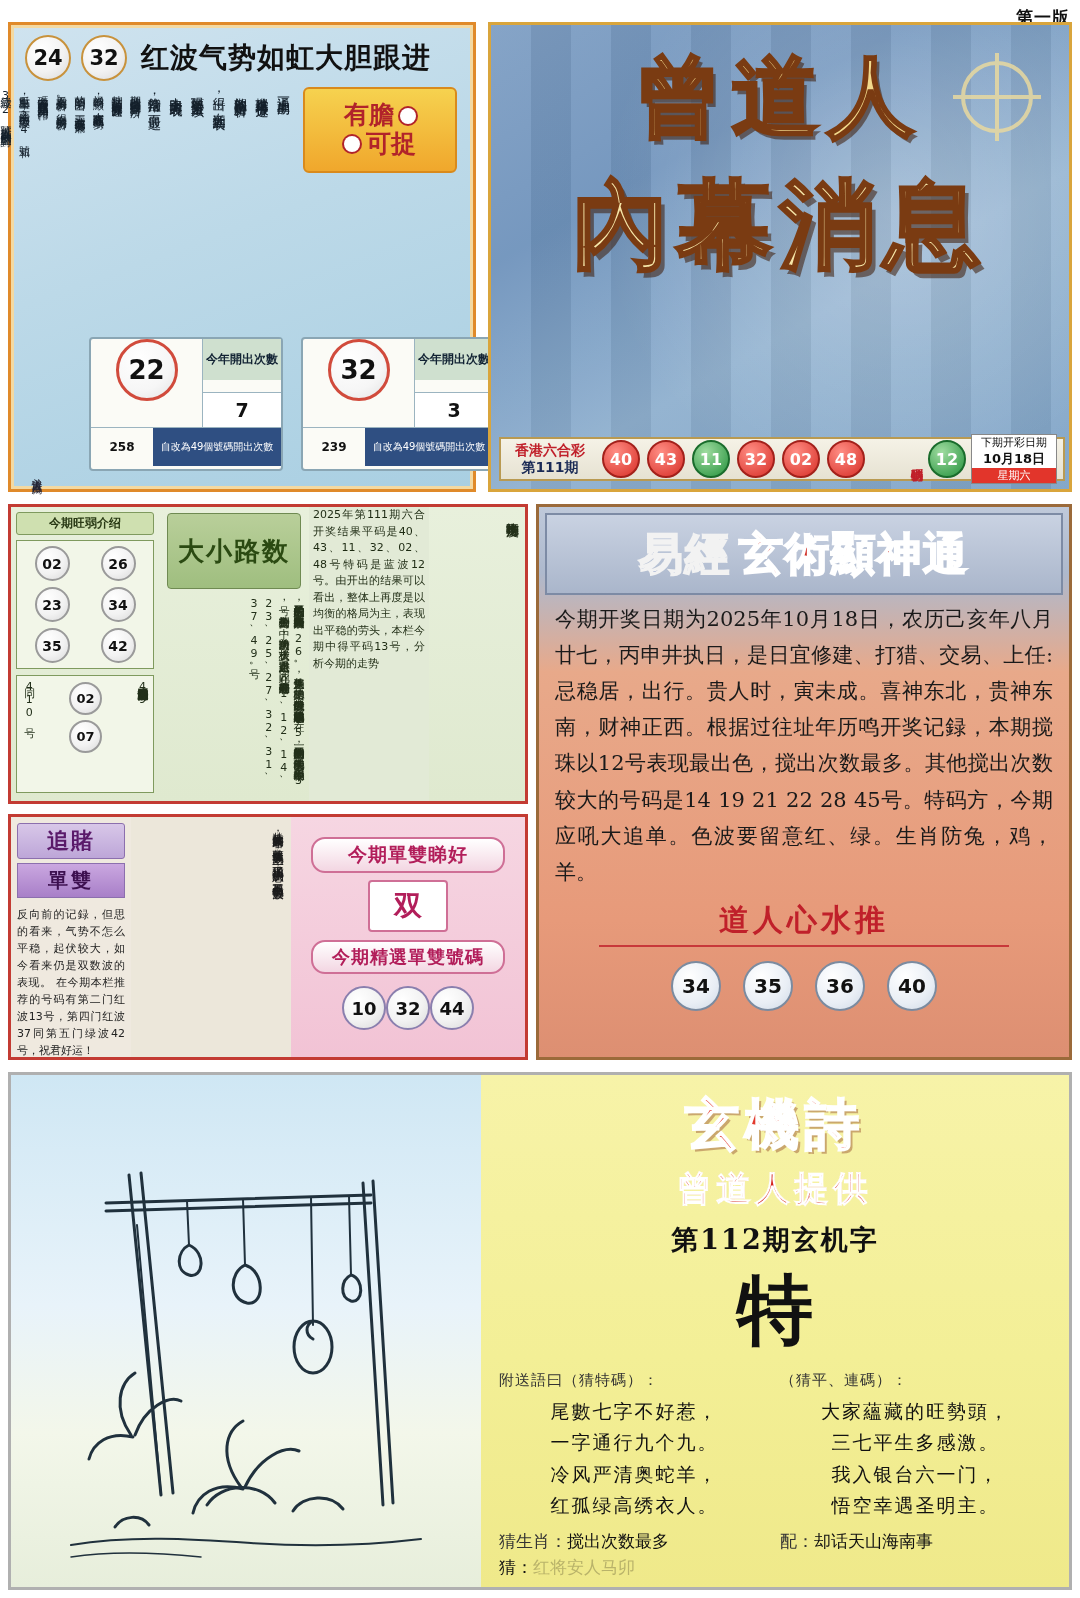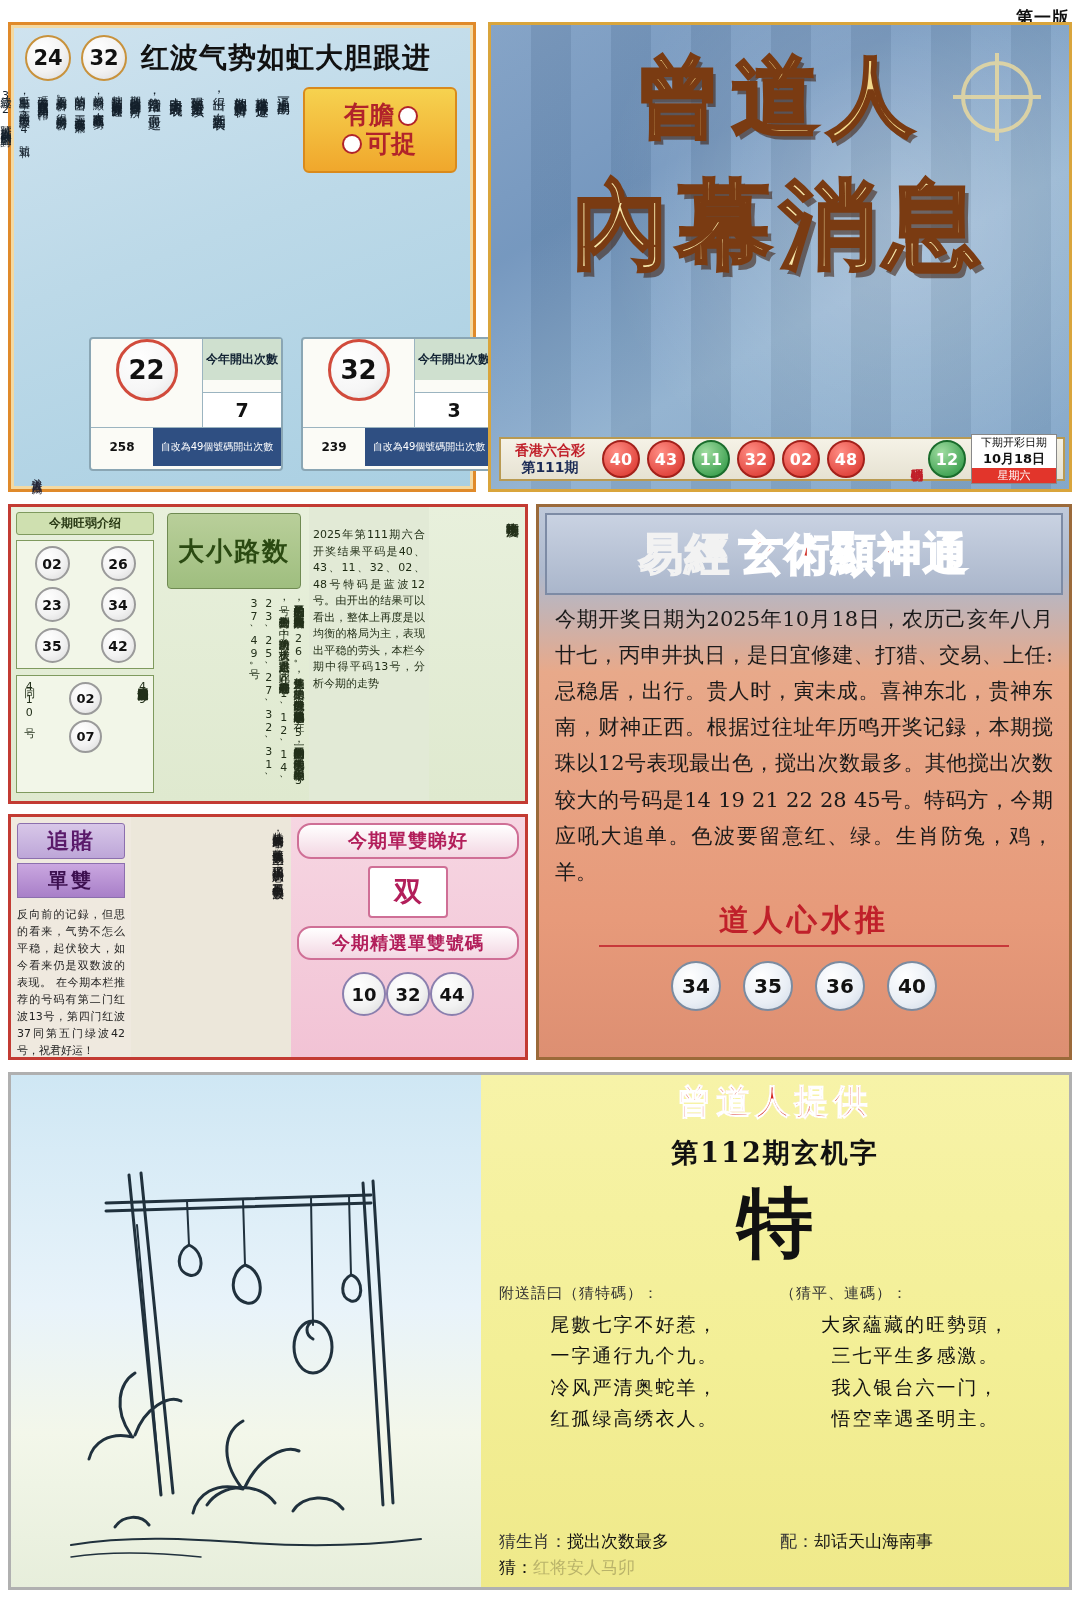--- a/index.html
+++ b/index.html
@@ -201,21 +201,21 @@
   }
   .daxiao{
     position:absolute;left:8px;top:6px;width:132px;height:74px;
     background:linear-gradient(180deg,#b9cf9a,#9fbe7f);
     border:1px solid #6f8a52;border-radius:4px;
     display:flex;align-items:center;justify-content:center;
     font-size:26px;font-weight:bold;color:#2b4a12;letter-spacing:2px;
     font-family:"DejaVu Serif","Liberation Serif",serif;
   }
   .ml-col3{
-    width:120px;padding:20px 4px;box-sizing:border-box;
+    width:120px;padding:0 4px;box-sizing:border-box;
     background:#e2ead6;
   }
   .ml-col4{
     width:auto;flex:1;padding:6px 4px;box-sizing:border-box;
     display:flex;flex-direction:row-reverse;
   }
   .txt-block{
     font-size:11px;line-height:1.5;color:#1d2a12;text-align:justify;
   }
 
@@ -289,21 +289,21 @@
   .ll-b{
     width:160px;padding:6px 5px;box-sizing:border-box;
     display:flex;flex-direction:row-reverse;gap:3px;
     background:#ece7da;
   }
   .ll-b .vcolx{
     writing-mode:vertical-rl;text-orientation:upright;
     font-size:11.5px;line-height:1.5;color:#1c1c1c;height:228px;letter-spacing:.5px;
   }
   .ll-c{
-    flex:1;padding:6px;box-sizing:border-box;
+    flex:1;padding:20px;box-sizing:border-box;
     background:linear-gradient(180deg,#f6d6e2,#f2c3d5);
   }
   .pink-head{
     background:linear-gradient(180deg,#ffffff,#f3d6e2);
     border:2px solid #cf6f96;border-radius:14px;
     text-align:center;font-size:19px;font-weight:bold;color:#b21e5a;
     padding:3px 0;letter-spacing:1px;
     font-family:"DejaVu Serif","Liberation Serif",serif;
   }
   .shuang-box{
@@ -606,20 +606,21 @@
           <path d="M282 436 c10 -16 38 -18 50 -2"></path>
           <path d="M104 452 c8 -12 26 -13 34 -2"></path>
 
           <path d="M60 470 c60 -10 120 -6 180 -2 c60 4 120 2 170 -4" stroke-width="2"></path>
           <path d="M60 482 c40 -6 90 -4 130 0" stroke-width="1.5"></path>
         </g>
       </svg>
     </div>
 
     <div class="poem">
+      <div class="poem-t1">玄機詩</div>
       <div class="poem-t2">曾道人提供</div>
       <div class="poem-t3">第112期玄机字</div>
       <div class="poem-big">特</div>
 
       <div class="poem-cols">
         <div class="poem-col">
           <div class="poem-sub">附送語曰（猜特碼）：</div>
           <div class="poem-line">尾數七字不好惹，</div>
           <div class="poem-line">一字通行九个九。</div>
           <div class="poem-line">冷风严清奥蛇羊，</div>

